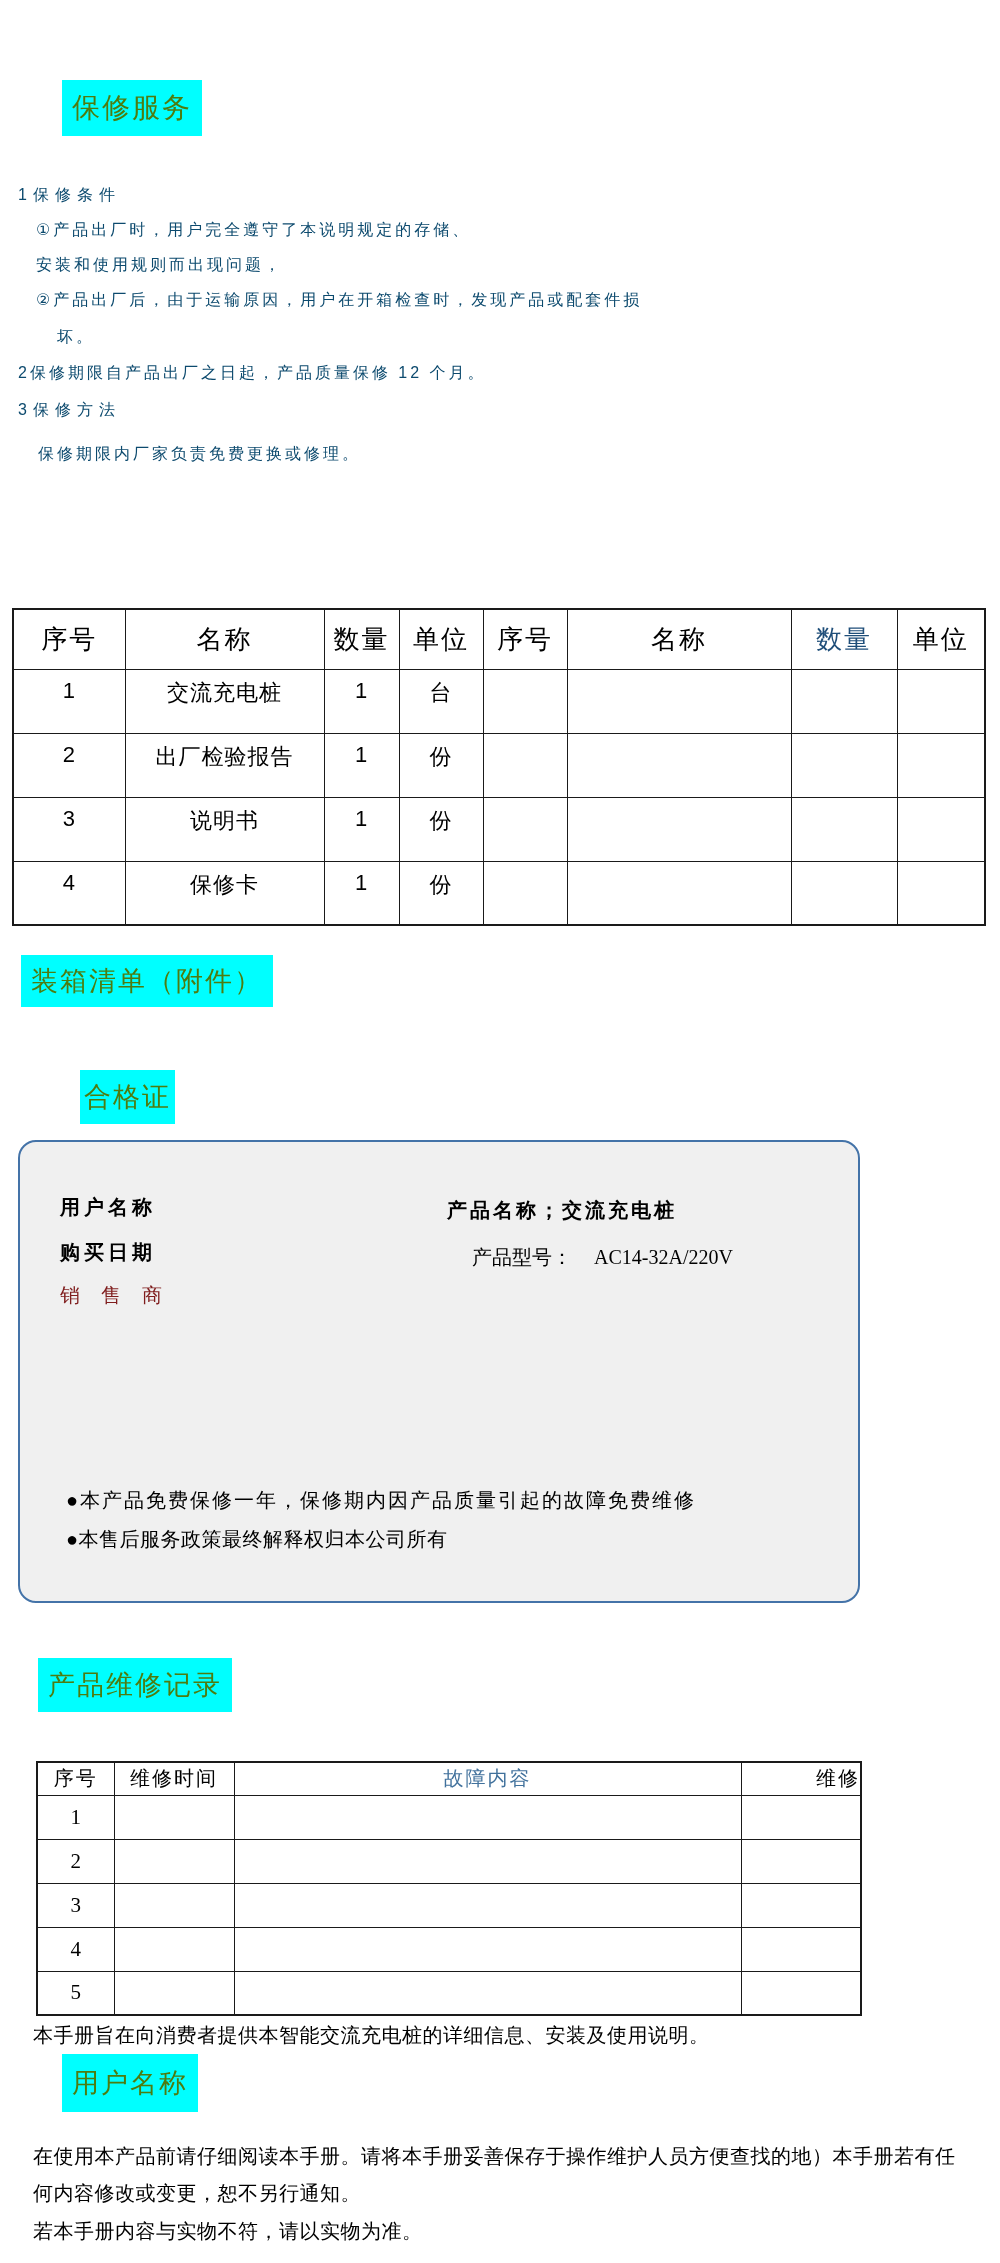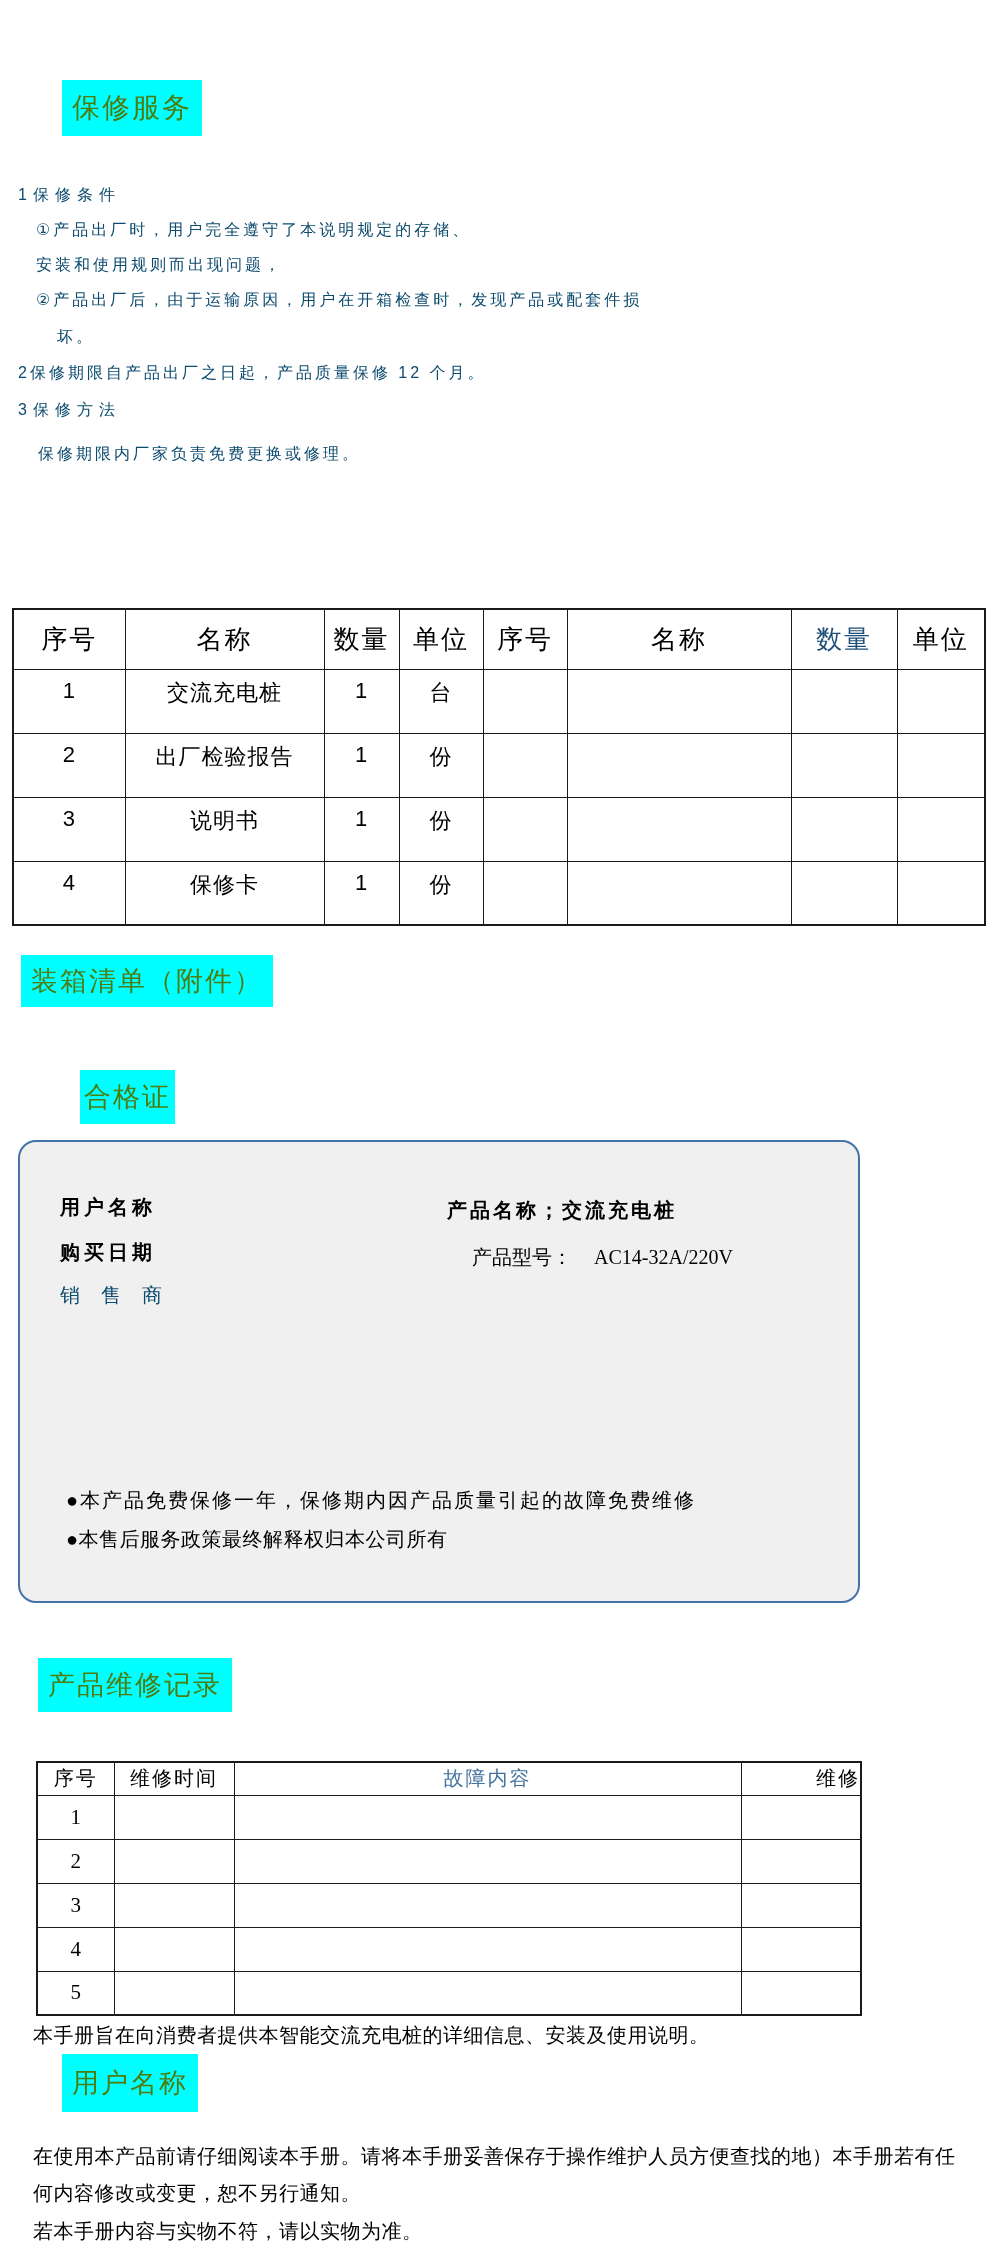--- a/index.html
+++ b/index.html
@@ -137,21 +137,21 @@
     </tbody>
   </table>
 
   <span class="hl title-lg" style="left:21px;top:955px;padding:8px 10px;font-size:27px;">装箱清单（附件）</span>
 
   <span class="hl title-md" style="left:80px;top:1070px;padding:9px 4px;">合格证</span>
 
   <div class="cert">
     <div class="fld c-bold" style="left:40px;top:52px;">用户名称</div>
     <div class="fld c-bold" style="left:40px;top:97px;">购买日期</div>
-    <div class="fld c-serif" style="left:40px;top:140px;letter-spacing:8px;color:#0c4a6e;">销 售 商</div>
+    <div class="fld c-serif" style="left:40px;top:140px;letter-spacing:8px;color:#7f1d1d;">销 售 商</div>
     <div class="fld c-bold" style="left:427px;top:55px;letter-spacing:3px;">产品名称；交流充电桩</div>
     <div class="fld c-serif" style="left:452px;top:102px;">
       <span>产品型号：</span><span style="margin-left:22px;">AC14-32A/220V</span>
     </div>
     <div class="fld c-note" style="left:46px;top:345px;">●本产品免费保修一年，保修期内因产品质量引起的故障免费维修</div>
     <div class="fld c-note2" style="left:46px;top:384px;">●本售后服务政策最终解释权归本公司所有</div>
   </div>
 
   <span class="hl title-md" style="left:38px;top:1658px;padding:9px 10px;">产品维修记录</span>
 

